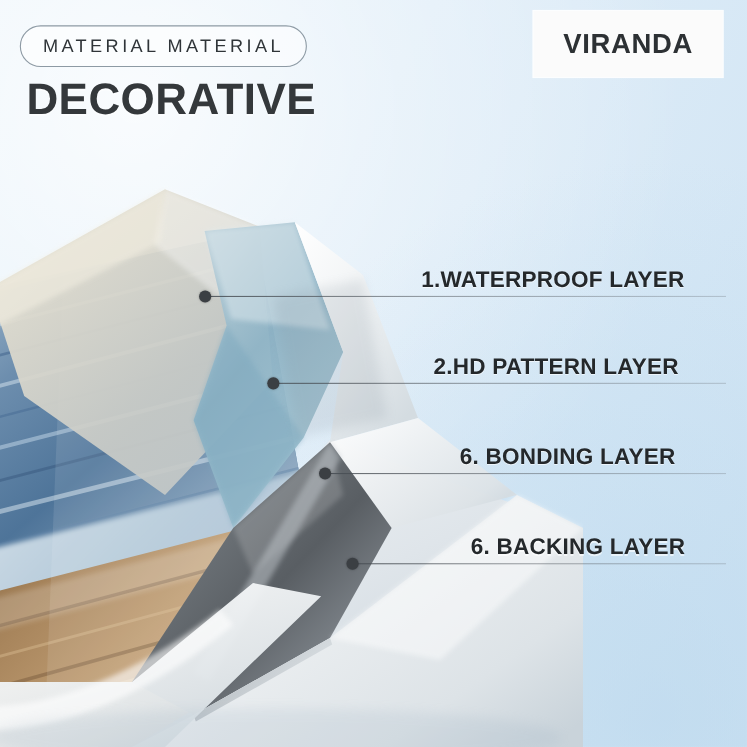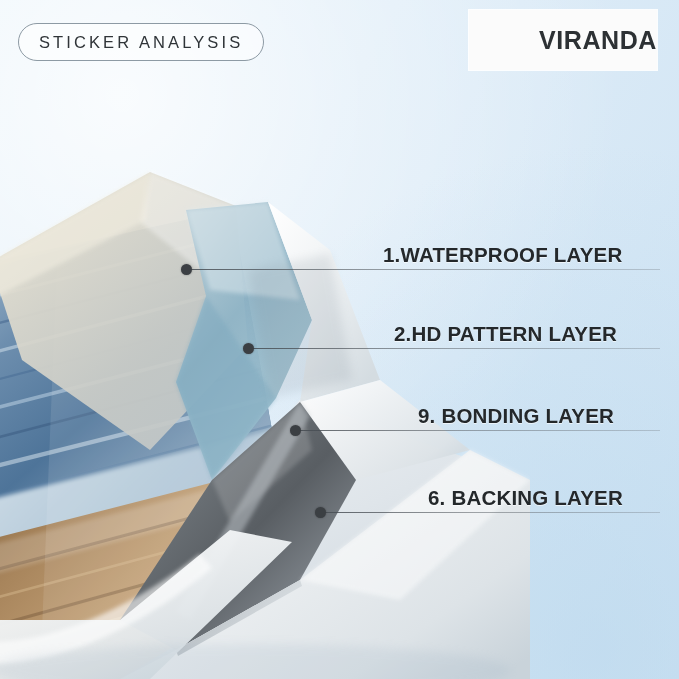--- a/index.html
+++ b/index.html
@@ -37,23 +37,23 @@
     color:#2f3438;white-space:nowrap;
   }
   .headline{
     position:absolute;left:24px;top:68px;
     font-size:40px;line-height:47px;font-weight:700;
     letter-spacing:.4px;color:#34383b;white-space:pre;
     text-shadow:0 1px 0 rgba(255,255,255,.5);
   }
   .logo-box{
     position:absolute;right:22px;top:10px;
-    width:188px;height:60px;
+    width:172px;height:60px;
     background:#fbfbfb;
-    display:flex;align-items:center;justify-content:flex-end;
+    display:flex;align-items:center;justify-content:center;
     box-shadow:0 0 0 1px rgba(255,255,255,.9);
   }
   .logo-text{
     font-size:25px;font-weight:700;letter-spacing:.6px;color:#2d3134;
   }
 
   
   #art{position:absolute;left:0;top:150px;width:530px;height:529px;}
   #art svg{display:block;width:530px;height:529px;}
 
@@ -229,37 +229,37 @@
       <path d="M -10 470 L 120 470 L 230 380 L 292 392 L 150 529 L -10 529 Z" fill="url(#sheetWhite)" opacity=".96"></path>
       <path d="M -10 492 C 60 492 140 452 200 404 L 212 418 C 150 470 70 514 -10 514 Z" fill="#ffffff" opacity=".6" filter="url(#soft)"></path>
 
       <ellipse cx="250" cy="520" rx="260" ry="26" fill="#9fb3c4" opacity=".18" filter="url(#soft2)"></ellipse>
 
       <path d="M 248 120 L 330 104 L 352 230 L 270 248 Z" fill="#7d8a95" opacity=".16" filter="url(#soft2)"></path>
     </svg>
   </div>
 
   <div class="pill">
-    <span>STICKER ANALYSIS</span>
+    <span>MATERIAL MATERIAL</span>
   </div>
 
-  <div class="headline"><br></div>
+  <div class="headline"><span>DECORATIVE</span><br></div>
 
   <div class="logo-box">
     <span class="logo-text">VIRANDA</span>
   </div>
 
   <div class="callout" id="callouts">
       <div class="lead-line" style="left: 191px; top: 269px; width: 469px;"></div>
       <div class="lead-dot" style="left: 181px; top: 264px;"></div>
       <div class="lead-label" style="left: 383px; top: 243px;">1.WATERPROOF LAYER</div>
       <div class="lead-line" style="left: 253px; top: 348px; width: 407px;"></div>
       <div class="lead-dot" style="left: 243px; top: 343px;"></div>
       <div class="lead-label" style="left: 394px; top: 322px; text-align: right;">2.HD PATTERN LAYER</div>
       <div class="lead-line" style="left: 300px; top: 430px; width: 360px;"></div>
       <div class="lead-dot" style="left: 290px; top: 425px;"></div>
-      <div class="lead-label" style="left: 418px; top: 404px;">9. BONDING LAYER</div>
+      <div class="lead-label" style="left: 418px; top: 404px;">6. BONDING LAYER</div>
       <div class="lead-line" style="left: 325px; top: 512px; width: 335px;"></div>
       <div class="lead-dot" style="left: 315px; top: 507px;"></div>
       <div class="lead-label" style="left: 428px; top: 486px;">6. BACKING LAYER</div>
     </div>
 
 </div>
 
 </body></html>

